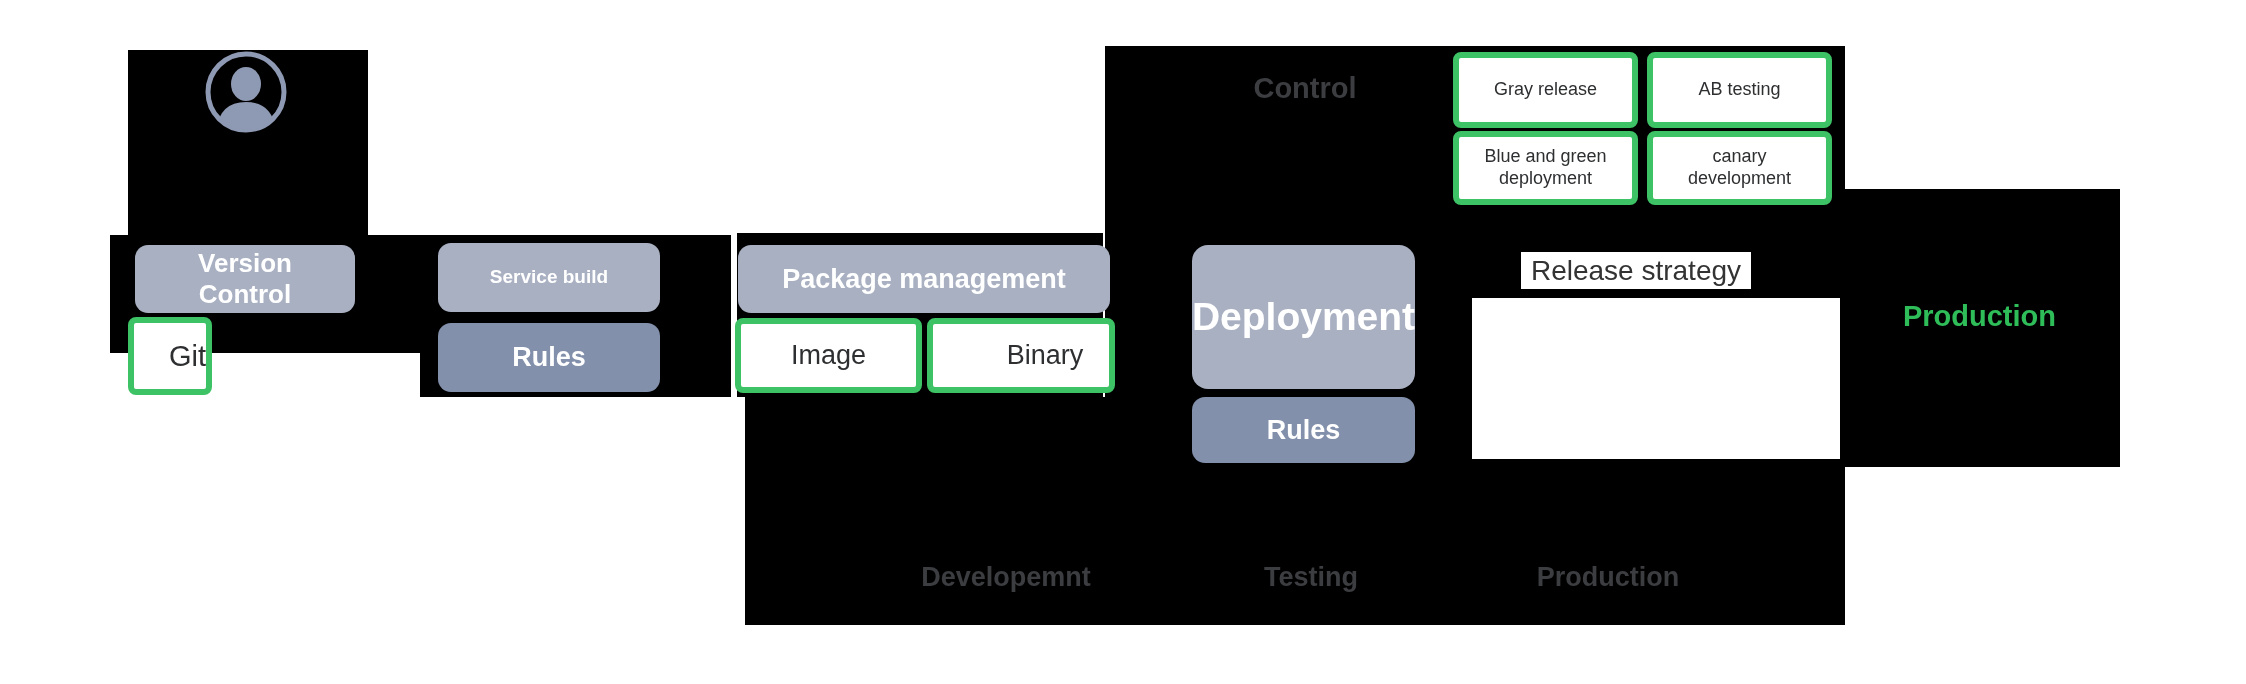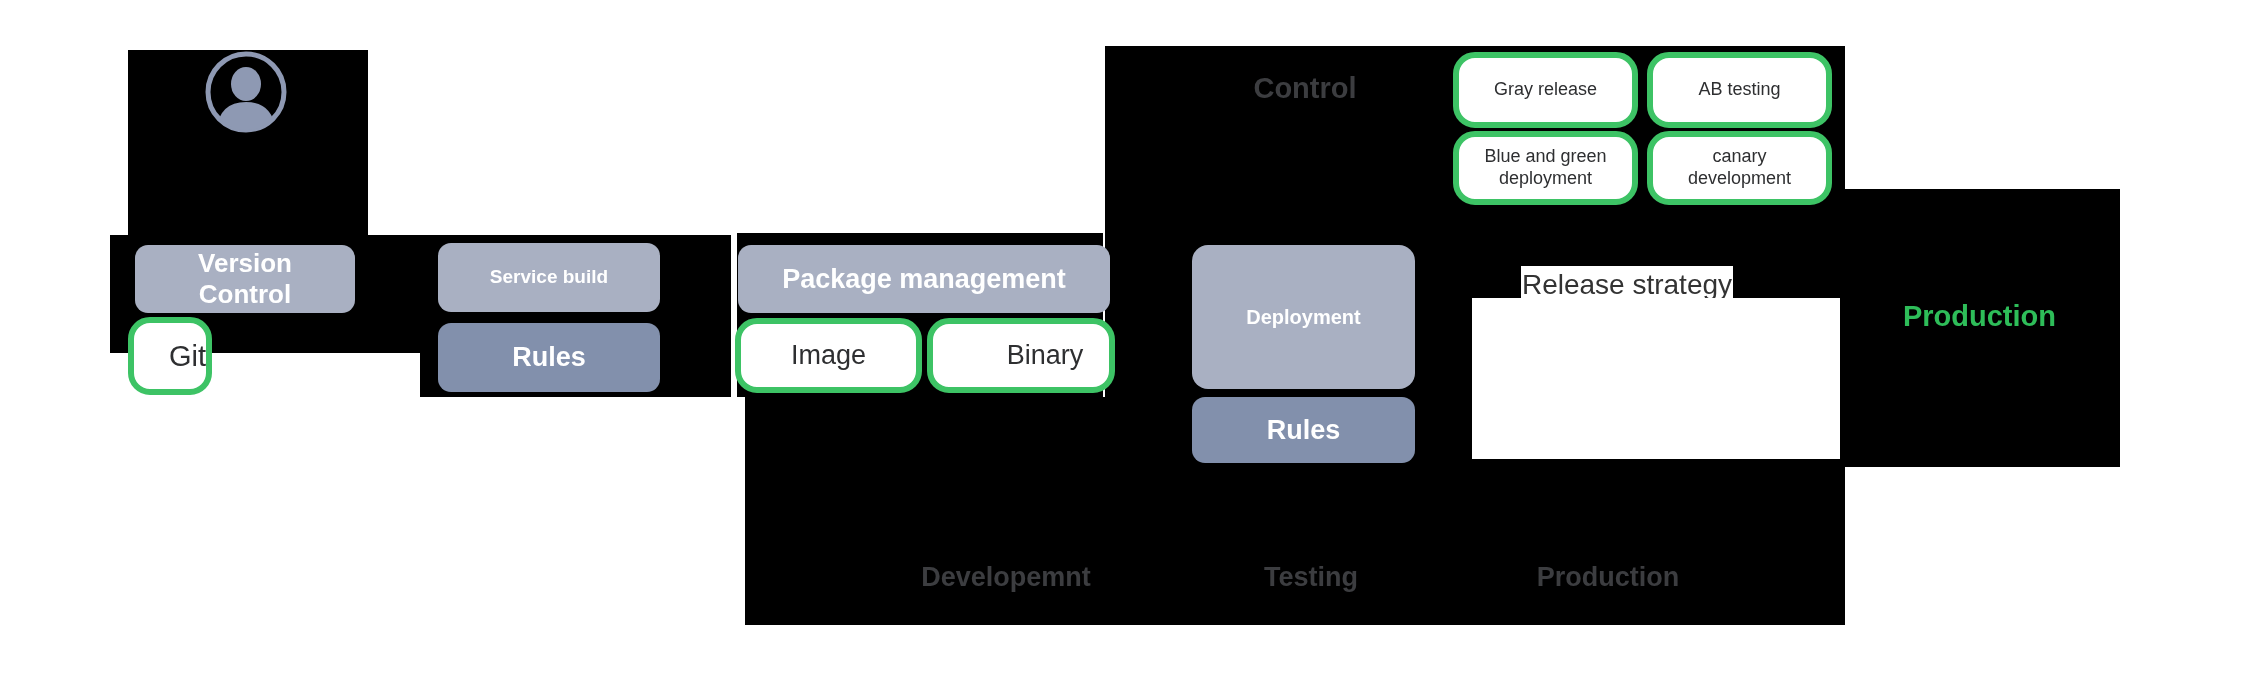--- a/index.html
+++ b/index.html
@@ -19,21 +19,21 @@
   }
   .panel{position:absolute;background:var(--panel);z-index:1;}
   .white-overlay{position:absolute;background:#ffffff;z-index:2;}
   .box{
     position:absolute;z-index:3;display:flex;align-items:center;justify-content:center;
     text-align:center;box-sizing:border-box;
   }
   .box-light{background:var(--box-light);border-radius:13px;color:#ffffff;font-weight:bold;}
   .box-dark{background:var(--box-dark);border-radius:13px;color:#ffffff;font-weight:bold;}
   .box-green{
-    background:#ffffff;border:6px solid var(--green-border);border-radius:22px;
+    background:#ffffff;border:6px solid var(--green-border);border-radius:8px;
     color:var(--text-dark);
   }
   .wm{position:absolute;z-index:3;font-weight:bold;color:var(--watermark);text-align:center;}
   .lbl{line-height:1.2;}
   #release-strip{display:flex;align-items:center;justify-content:center;
     color:#333333;font-size:28px;z-index:2;}
   #production-label{position:absolute;z-index:3;color:var(--green);font-weight:bold;
     text-align:center;}
   svg{display:block;}
 </style>
@@ -43,21 +43,21 @@
 <div id="canvas">
 
   <div class="panel" style="left:128px;top:50px;width:240px;height:188px;"></div>
   <div class="panel" style="left:110px;top:235px;width:310px;height:118px;"></div>
   <div class="panel" style="left:420px;top:235px;width:311px;height:162px;"></div>
   <div class="panel" style="left:737px;top:233px;width:366px;height:164px;"></div>
   <div class="panel" style="left:745px;top:397px;width:1100px;height:228px;"></div>
   <div class="panel" style="left:1105px;top:46px;width:740px;height:579px;"></div>
   <div class="panel" style="left:1839px;top:189px;width:281px;height:278px;"></div>
 
-  <div class="white-overlay" id="release-strip" style="left:1521px;top:266px;width:212px;height:37px;">
+  <div class="white-overlay" id="release-strip" style="left:1521px;top:252px;width:230px;height:37px;">
     <span class="lbl">Release strategy</span>
   </div>
   <div class="white-overlay" style="left:1472px;top:298px;width:368px;height:161px;"></div>
 
   <div style="position:absolute;left:204px;top:50px;z-index:3;color:var(--avatar);">
     <svg width="84" height="84" viewBox="0 0 84 84">
       <defs>
           <clipPath id="avclip">
             <circle cx="42" cy="42" r="38"></circle>
           </clipPath>
@@ -87,21 +87,21 @@
   <div class="box box-light" style="left:738px;top:245px;width:372px;height:68px;font-size:27px;">
     <span class="lbl">Package management</span>
   </div>
   <div class="box box-green" style="left:735px;top:318px;width:187px;height:75px;font-size:27px;">
     <span class="lbl">Image</span>
   </div>
   <div class="box box-green" style="left:927px;top:318px;width:188px;height:75px;font-size:27px;padding-left:48px;">
     <span class="lbl">Binary</span>
   </div>
 
-  <div class="box box-light" style="left:1192px;top:245px;width:223px;height:144px;font-size:20px;border-radius:16px;">
+  <div class="box box-light" style="left:1192px;top:245px;width:223px;height:144px;font-size:39px;border-radius:16px;">
     <span class="lbl">Deployment</span>
   </div>
   <div class="box box-dark" style="left:1192px;top:397px;width:223px;height:66px;font-size:27px;">
     <span class="lbl">Rules</span>
   </div>
 
   <div class="box box-green" style="left:1453px;top:52px;width:185px;height:76px;font-size:18px;">
     <span class="lbl">Gray release</span>
   </div>
   <div class="box box-green" style="left:1647px;top:52px;width:185px;height:76px;font-size:18px;">

